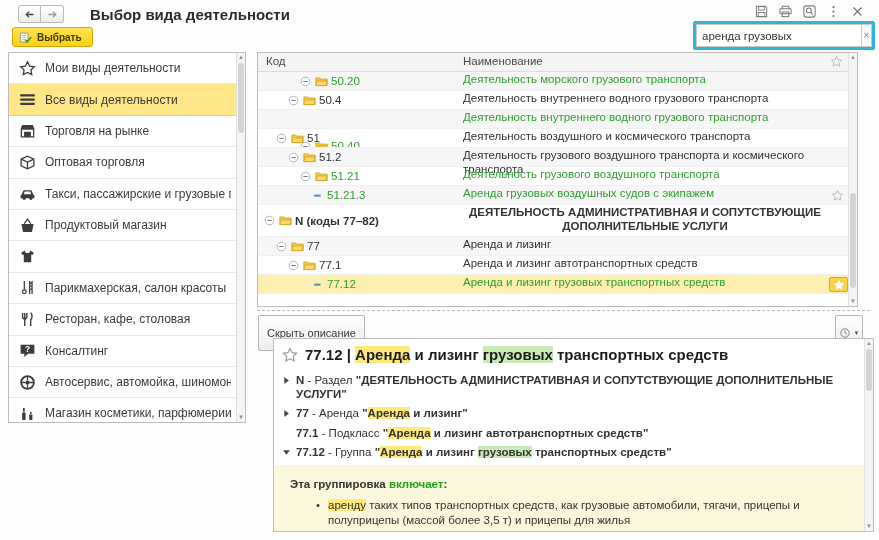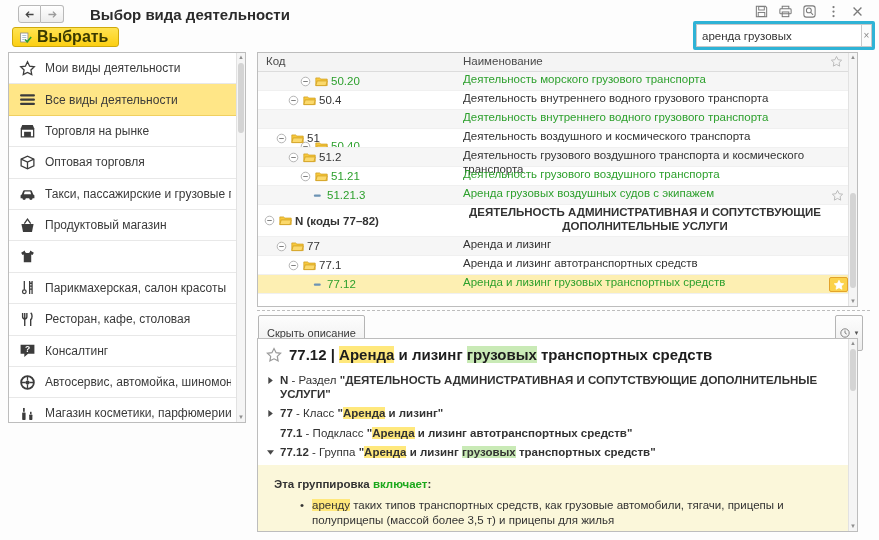--- a/index.html
+++ b/index.html
@@ -10,21 +10,21 @@
   
   .topbar{position:absolute;left:0;top:0;width:879px;height:52px;background:#fdfdfd;}
   .navgrp{position:absolute;left:18px;top:5px;display:flex;}
   .navbtn{width:23px;height:18px;border:1px solid #b9b9b9;background:linear-gradient(#ffffff,#ececec);display:flex;align-items:center;justify-content:center;}
   .navbtn:first-child{border-radius:3px 0 0 3px;}
   .navbtn:last-child{border-radius:0 3px 3px 0;border-left:none;}
   .navbtn svg{width:13px;height:13px;}
   .page-title{position:absolute;left:90px;top:6px;font-size:15px;font-weight:bold;color:#2b2b2b;}
   .winicons{position:absolute;right:14px;top:4px;display:flex;gap:9px;align-items:center;}
   .winicons .wi{width:15px;height:15px;cursor:pointer;}
-  .selectbtn{position:absolute;left:12px;top:27px;height:20px;display:inline-flex;align-items:center;gap:5px;padding:0 10px 0 6px;background:linear-gradient(#ffe351,#fccf12);border:1px solid #cfa90c;border-radius:3px;font-size:16px;color:#3a3a00;font-weight:bold;}
+  .selectbtn{position:absolute;left:12px;top:27px;height:20px;display:inline-flex;align-items:center;gap:5px;padding:0 10px 0 6px;background:linear-gradient(#ffe351,#fccf12);border:1px solid #cfa90c;border-radius:3px;font-size:10px;color:#3a3a00;font-weight:bold;}
   .selectbtn svg{width:13px;height:13px;}
   .searchwrap{position:absolute;left:693px;top:21px;width:182px;height:29px;border:3px solid #2fb3d6;border-radius:2px;background:#fff;display:flex;align-items:center;}
   .searchwrap input{flex:1;height:100%;border:1px solid #c9c9c9;border-right:none;outline:none;font-size:11.5px;padding:0 5px;font-family:"Liberation Sans",sans-serif;color:#333;}
   .clearbtn{width:17px;height:100%;border:1px solid #c9c9c9;background:#fcfcfc;color:#888;font-size:10px;display:flex;align-items:center;justify-content:center;}
 
   
   .panel{position:absolute;background:#fff;border:1px solid #bdbdbd;}
   .sidebar{left:8px;top:52px;width:238px;height:371px;overflow:hidden;}
   .sb-item{position:relative;height:31.4px;display:flex;align-items:center;gap:9px;padding-left:10px;padding-right:14px;border-bottom:1px solid #e8e8e8;font-size:12px;color:#3a3a3a;cursor:pointer;}
   .sb-item.sel{background:#ffe687;border-bottom-color:#f0d060;}
@@ -60,21 +60,21 @@
 
   
   .dashsep{position:absolute;left:257px;top:310px;width:613px;border-top:1px dashed #bdbdbd;}
   .midbtn{position:absolute;top:315px;height:36px;background:linear-gradient(#fdfdfd,#ededed);border:1px solid #b5b5b5;border-radius:2px;font-size:11px;color:#3a3a3a;display:flex;align-items:center;justify-content:center;gap:3px;padding:0 8px;}
   .hidebtn{left:258px;}
   .histbtn{left:835px;width:28px;padding:0 4px;}
   .histbtn svg{width:12px;height:12px;}
   .caret{font-size:6px;color:#555;}
 
   
-  .descpanel{left:257px;top:338px;width:601px;height:194px;overflow:hidden;}
+  .descpanel{left:273px;top:338px;width:601px;height:194px;overflow:hidden;}
   .desc-inner{position:absolute;left:0;top:0;right:9px;bottom:0;overflow:hidden;}
   .desc-titleline{display:flex;align-items:center;gap:7px;padding:7px 0 4px 8px;}
   .desc-titleline .dstar{width:16px;height:16px;flex:0 0 16px;}
   .desc-title{font-size:15px;font-weight:bold;color:#1d1d1d;}
   .hline{display:flex;align-items:flex-start;padding-left:8px;margin-top:5.5px;font-size:11.5px;line-height:14px;}
   .harrow{width:14px;flex:0 0 14px;padding-top:3px;}
   .harrow svg{width:9px;height:9px;}
   .inc{background:#fbf7da;margin-top:6px;padding:7px 10px 8px 16px;font-size:11.5px;line-height:15px;min-height:100px;}
   .inc-h{margin-top:5px;}
   .inc-b{display:flex;margin-top:6px;padding-left:26px;max-width:560px;}
@@ -562,21 +562,21 @@
               </svg>
             </span>
             <span><span class="b">N</span><span> - Раздел </span><span class="b">"ДЕЯТЕЛЬНОСТЬ АДМИНИСТРАТИВНАЯ И СОПУТСТВУЮЩИЕ ДОПОЛНИТЕЛЬНЫЕ УСЛУГИ"</span></span>
           </div>
           <div class="hline">
             <span class="harrow">
               <svg viewBox="0 0 10 10">
                 <path d="M2.6 1.2l5 3.8-5 3.8z" fill="#474747"></path>
               </svg>
             </span>
-            <span><span class="b">77</span><span> - Класс </span><span class="b">"</span><span class="b hy">Аренда</span><span class="b"> и лизинг"</span></span>
+            <span><span class="b">77</span><span> - Аренда </span><span class="b">"</span><span class="b hy">Аренда</span><span class="b"> и лизинг"</span></span>
           </div>
           <div class="hline">
             <span class="harrow"></span>
             <span><span class="b">77.1</span><span> - Подкласс </span><span class="b">"</span><span class="b hy">Аренда</span><span class="b"> и лизинг автотранспортных средств"</span></span>
           </div>
           <div class="hline">
             <span class="harrow">
               <svg viewBox="0 0 10 10">
                 <path d="M1.2 2.6h7.6L5 7.6z" fill="#474747"></path>
               </svg>

